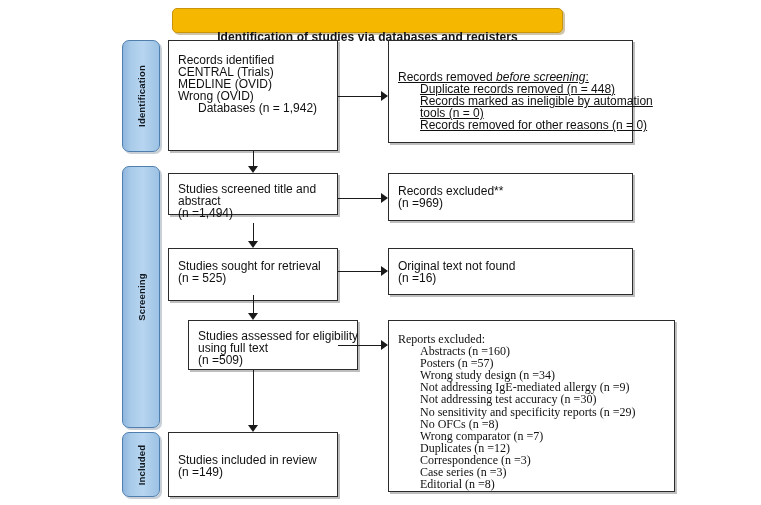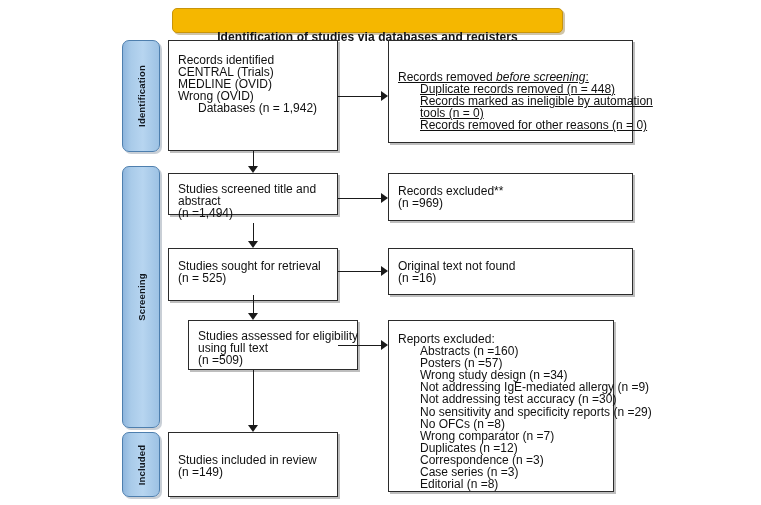--- a/index.html
+++ b/index.html
@@ -90,21 +90,21 @@
   
   #box-identified   { left: 168px; top: 40px;  width: 170px; height: 111px; }
   #box-screened     { left: 168px; top: 173px; width: 170px; height: 42px;  }
   #box-sought       { left: 168px; top: 248px; width: 170px; height: 53px;  }
   #box-assessed     { left: 168px; top: 320px; width: 170px; height: 50px; margin-left: 20px;  }
   #box-included     { left: 168px; top: 432px; width: 170px; height: 65px;  }
   
   #box-removed      { left: 388px; top: 40px;  width: 245px; height: 103px; }
   #box-excluded-ta  { left: 388px; top: 173px; width: 245px; height: 48px;  }
   #box-notfound     { left: 388px; top: 248px; width: 245px; height: 47px;  }
-  #box-reports-excl { left: 388px; top: 320px; width: 226px; height: 172px; }
+  #box-reports-excl { left: 388px; top: 320px; width: 287px; height: 172px; font-family: Liberation Serif, serif; }
 
   #box-identified  { padding-top: 13px; }
   #box-included    { padding-top: 21px; }
   #box-removed     { padding-top: 30px; text-decoration: underline; }
   #box-excluded-ta { padding-top: 11px; }
   #box-notfound    { padding-top: 11px; }
   #box-reports-excl{ padding-top: 12px; }
   #box-screened    { padding-top: 9px; }
   #box-sought      { padding-top: 11px; }
   #box-assessed    { padding-top: 9px; }

